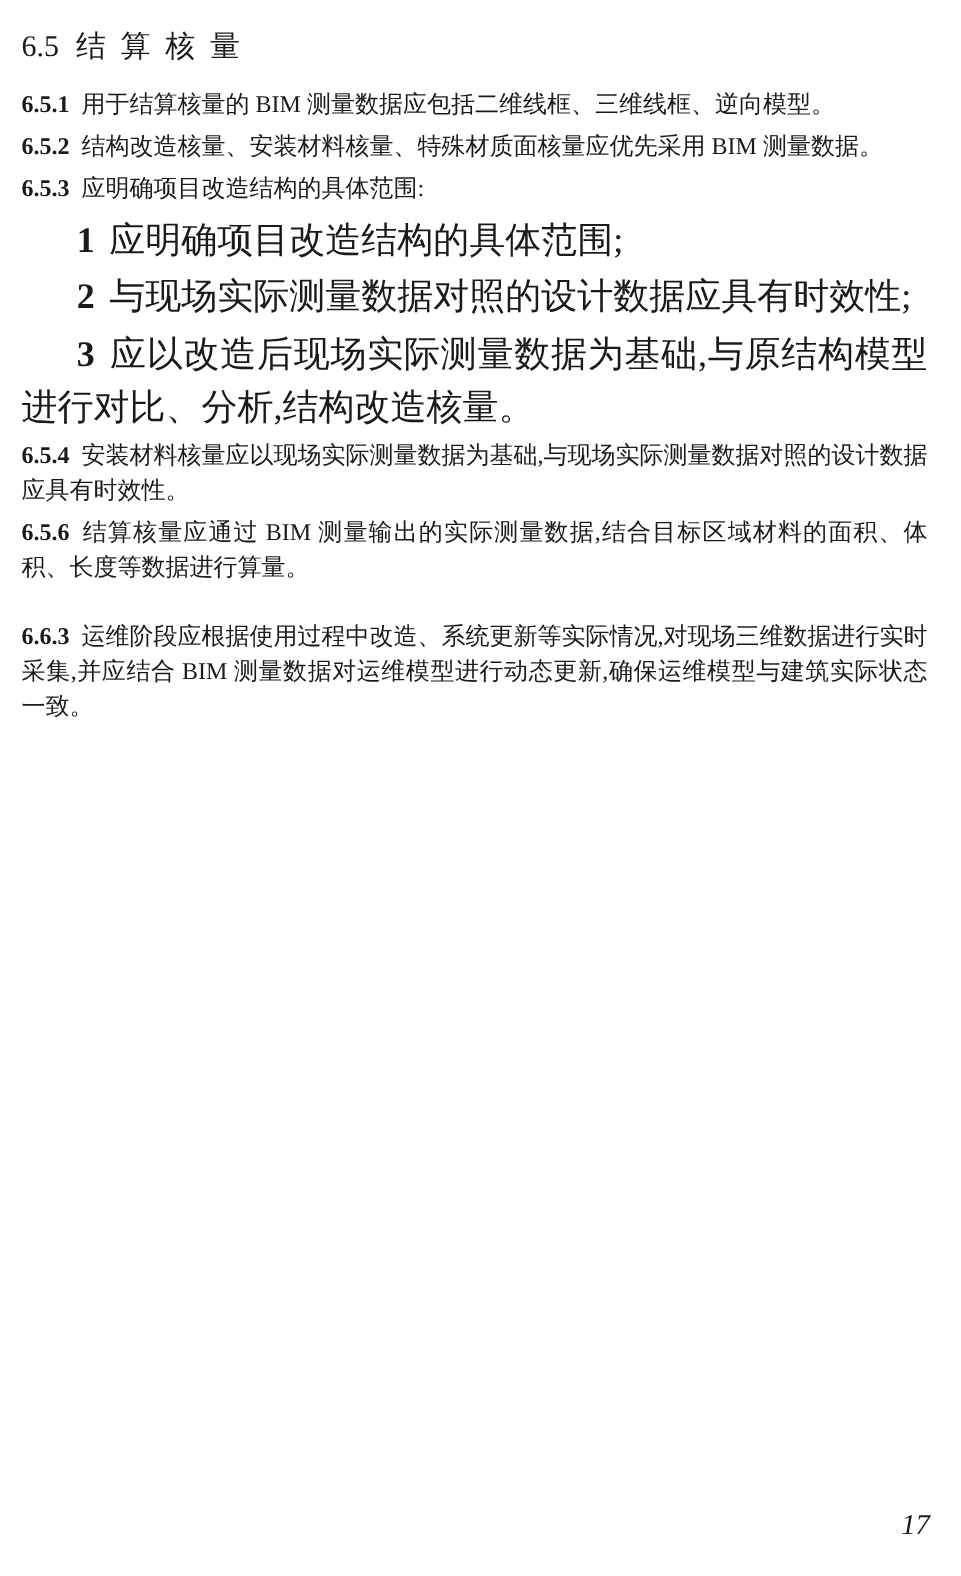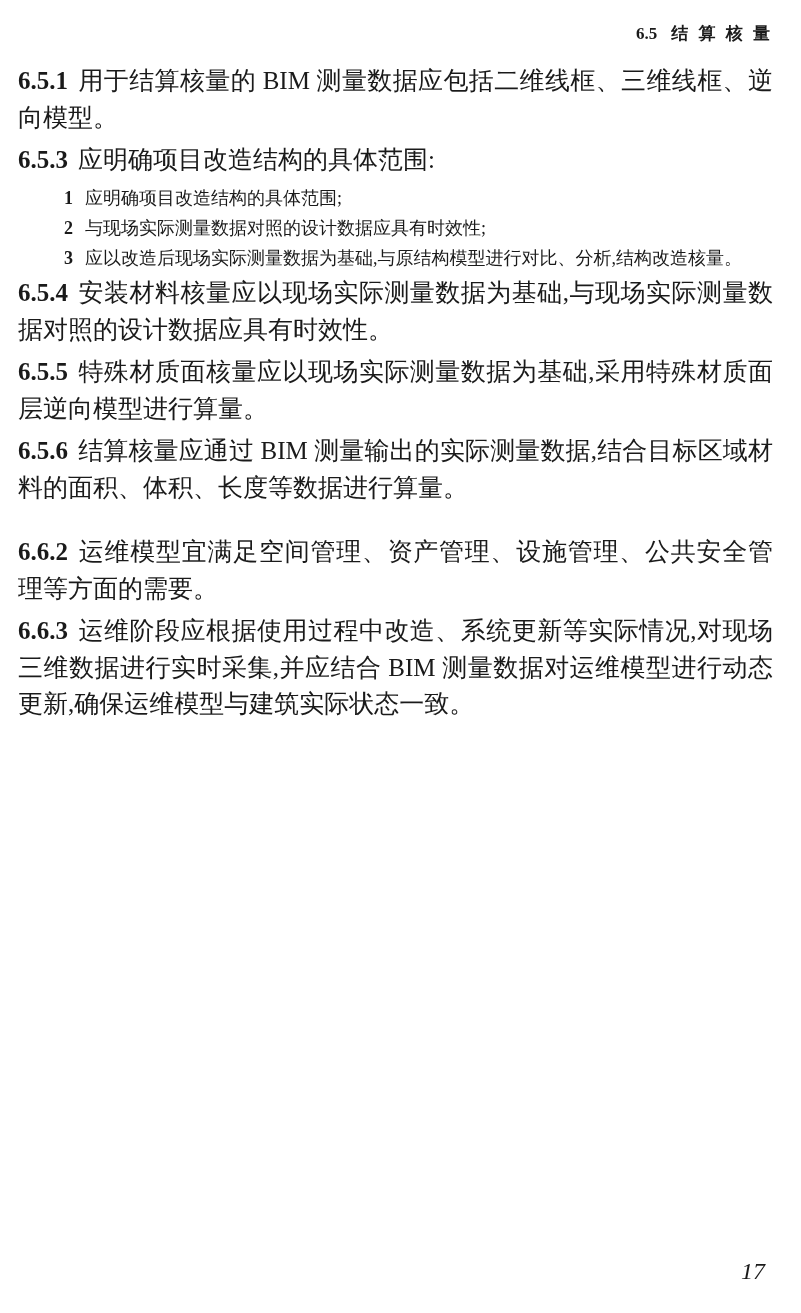--- a/index.html
+++ b/index.html
@@ -16,82 +16,85 @@
     overflow: hidden;
   }
   .page {
     position: relative;
     width: 801px;
     height: 1313px;
     box-sizing: border-box;
     padding: 10px 28px 0 18px;
   }
   .section-title {
-    text-align: right;
-    font-size: 17px;
-    font-weight: bold;
+    text-align: left;
+    font-size: 25px;
+    font-weight: normal;
     letter-spacing: 3px;
     margin: 12px 0 18px 0;
     font-family: "Liberation Serif", "DejaVu Serif", serif;
   }
   .section-title .num {
     letter-spacing: 0px;
     margin-right: 14px;
   }
   .clause {
-    font-size: 25px;
+    font-size: 20px;
     line-height: 1.46;
     margin: 0 0 6px 0;
     text-align: justify;
     text-justify: inter-ideograph;
     text-indent: 0;
   }
   .clause .cnum {
     font-weight: bold;
     font-family: "Liberation Serif", "DejaVu Serif", serif;
     margin-right: 10px;
     white-space: nowrap;
   }
   .subitem {
-    font-size: 18px;
+    font-size: 30px;
     line-height: 1.46;
     margin: 0 0 4px 0;
     text-align: justify;
     text-justify: inter-ideograph;
     text-indent: 46px;
   }
   .subitem .snum {
     font-weight: bold;
     margin-right: 12px;
   }
   .block-gap {
     height: 22px;
   }
   .page-number {
     position: absolute;
-    right: 36px;
+    right: 26px;
     bottom: 28px;
     font-size: 24px;
     font-style: italic;
     font-family: "Liberation Serif", "DejaVu Serif", serif;
   }
 </style>
 </head>
 <body>
 
 <div class="page">
 
   <div class="section-title">
     <span class="num">6.5</span><span>结 算 核 量</span>
   </div>
 
   <p class="clause">
     <span class="cnum">6.5.1</span><span>用于结算核量的 BIM 测量数据应包括二维线框、三维线框、逆向模型。</span>
   </p>
 
+  <p class="clause">
+    <span class="cnum">6.5.2</span><span>结构改造核量、安装材料核量、特殊材质面核量应优先采用 BIM 测量数据。</span>
+  </p>
 
   <p class="clause">
     <span class="cnum">6.5.3</span><span>应明确项目改造结构的具体范围:</span>
   </p>
 
   <p class="subitem">
     <span class="snum">1</span><span>应明确项目改造结构的具体范围;</span>
   </p>
 
   <p class="subitem">
@@ -99,35 +102,29 @@
   </p>
 
   <p class="subitem">
     <span class="snum">3</span><span>应以改造后现场实际测量数据为基础,与原结构模型进行对比、分析,结构改造核量。</span>
   </p>
 
   <p class="clause">
     <span class="cnum">6.5.4</span><span>安装材料核量应以现场实际测量数据为基础,与现场实际测量数据对照的设计数据应具有时效性。</span>
   </p>
 
-  <p class="clause">
-    <span class="cnum">6.5.5</span><span>特殊材质面核量应以现场实际测量数据为基础,采用特殊材质面层逆向模型进行算量。</span>
-  </p>
 
   <p class="clause">
     <span class="cnum">6.5.6</span><span>结算核量应通过 BIM 测量输出的实际测量数据,结合目标区域材料的面积、体积、长度等数据进行算量。</span>
   </p>
 
   <div class="block-gap"></div>
 
 
 
-  <p class="clause">
-    <span class="cnum">6.6.2</span><span>运维模型宜满足空间管理、资产管理、设施管理、公共安全管理等方面的需要。</span>
-  </p>
 
   <p class="clause">
     <span class="cnum">6.6.3</span><span>运维阶段应根据使用过程中改造、系统更新等实际情况,对现场三维数据进行实时采集,并应结合 BIM 测量数据对运维模型进行动态更新,确保运维模型与建筑实际状态一致。</span>
   </p>
 
 
   <div class="page-number">17</div>
 
 </div>
 

